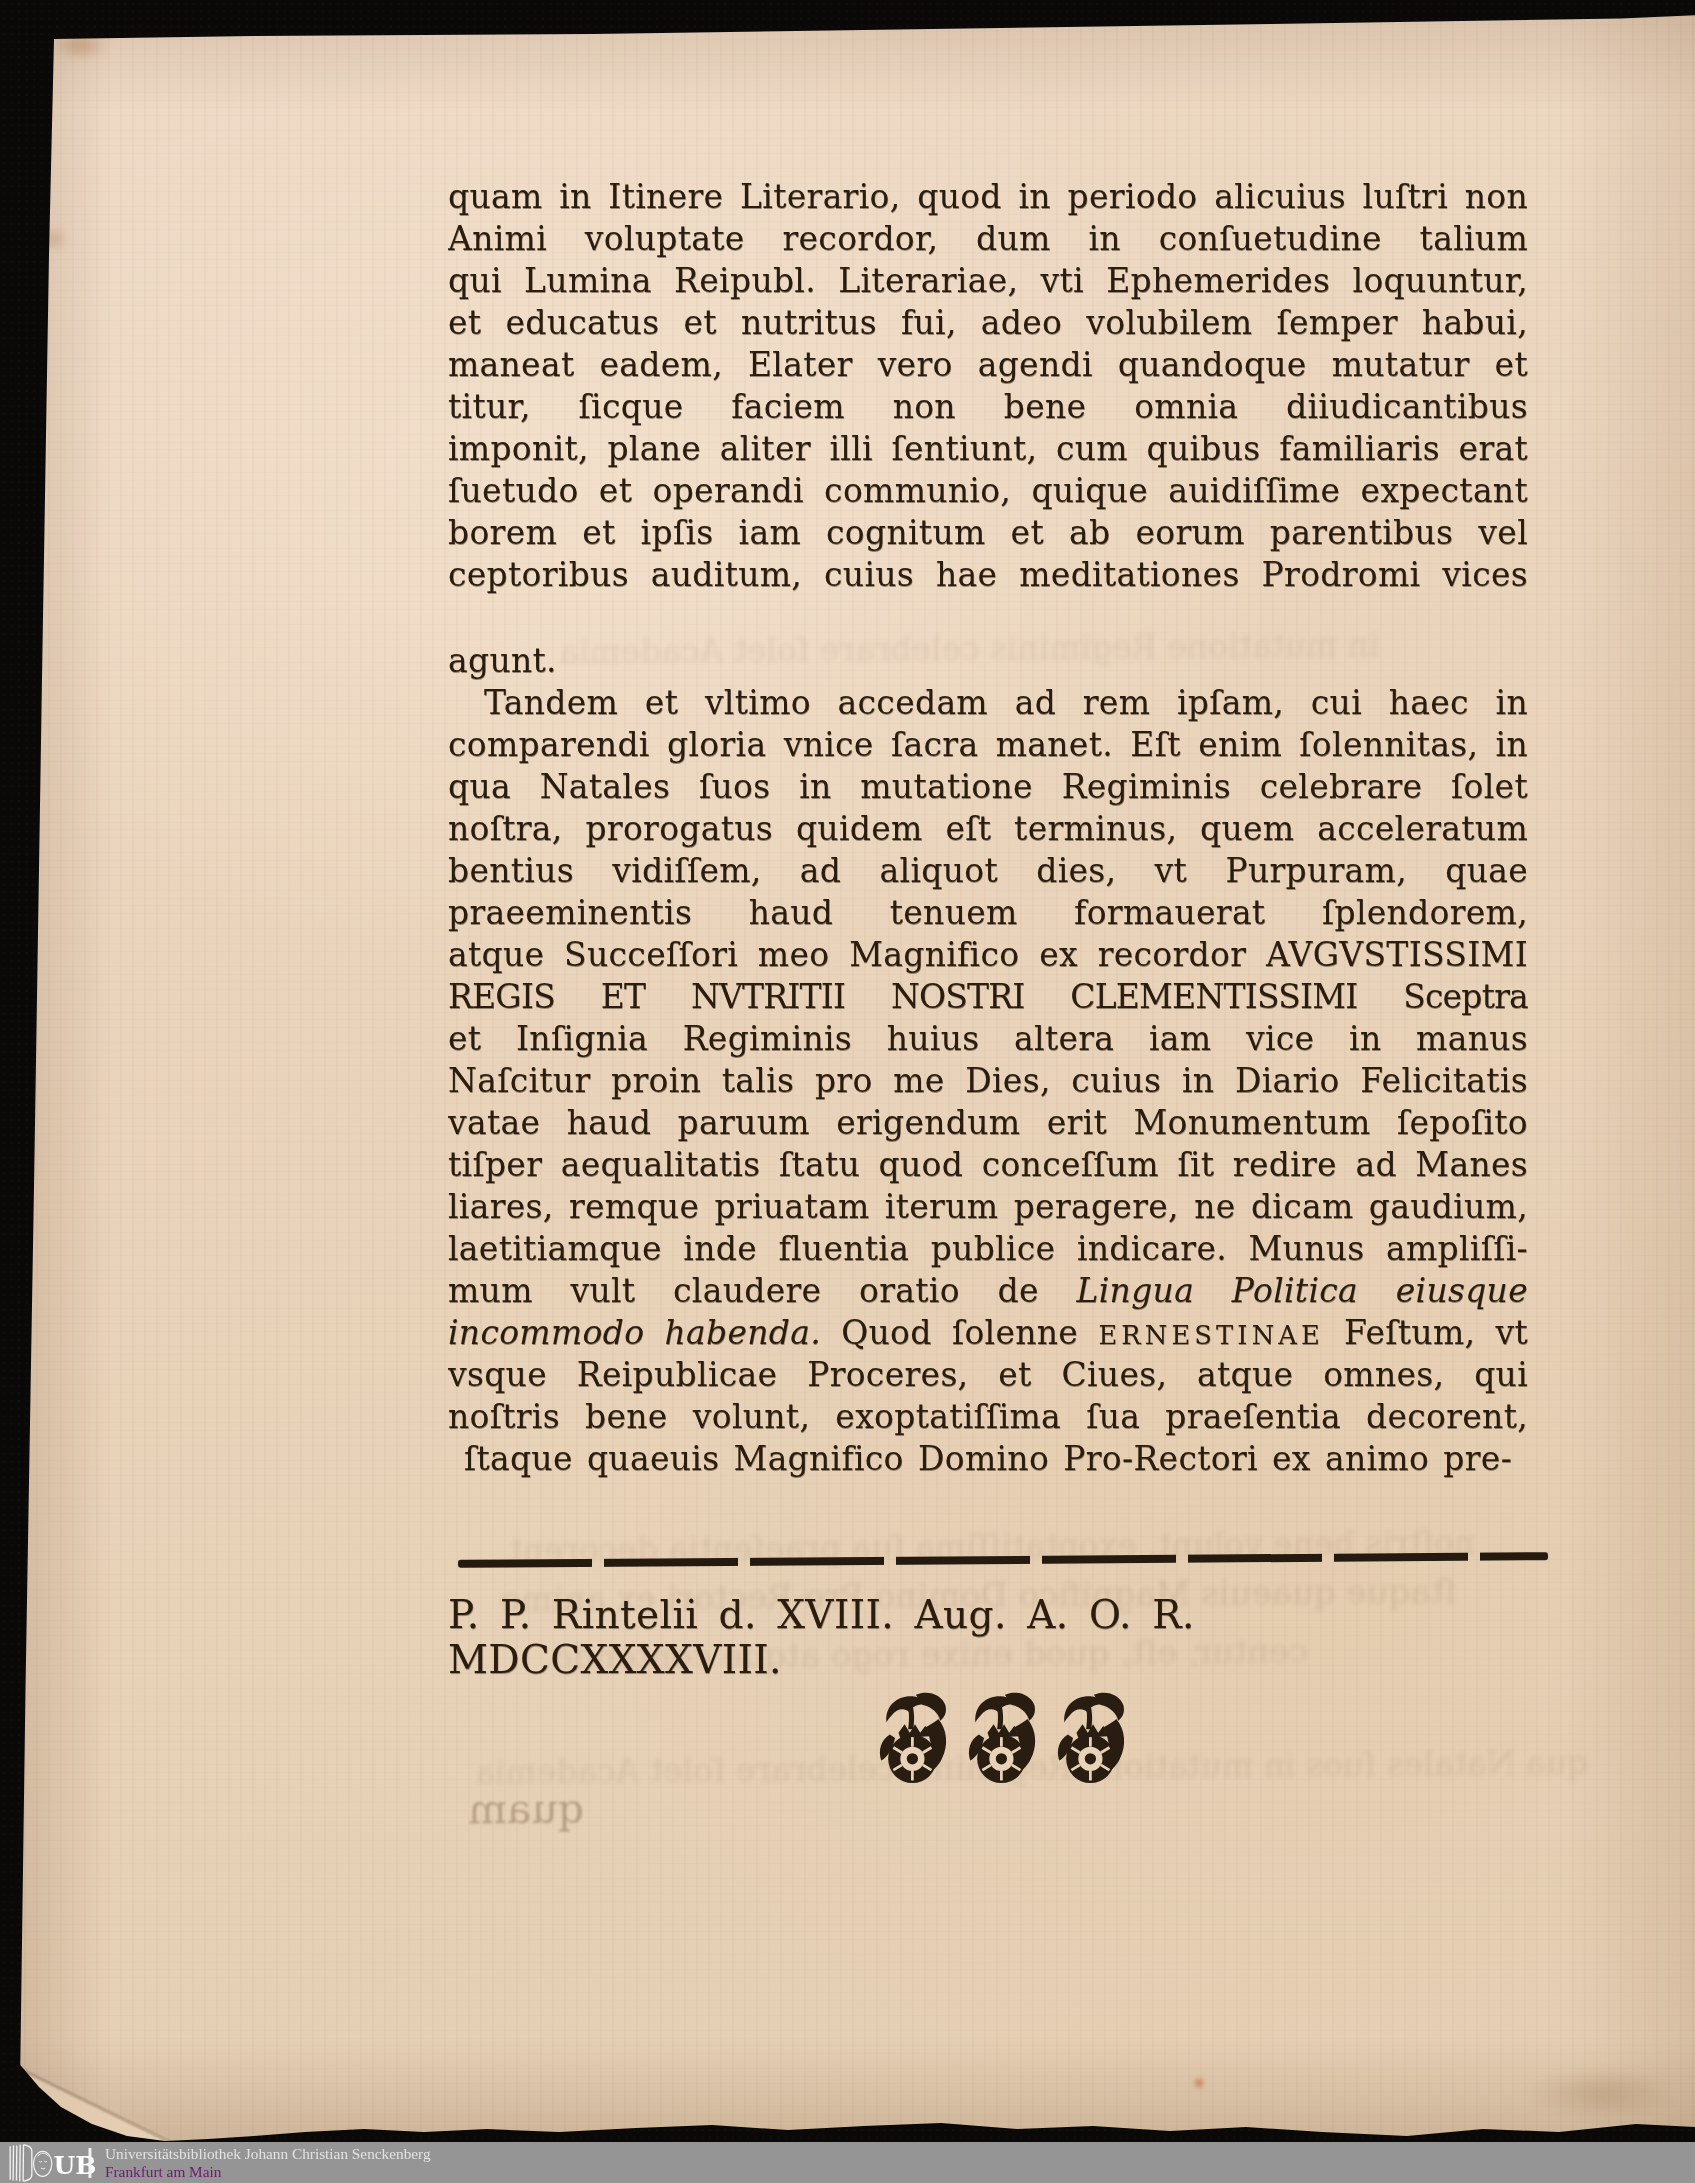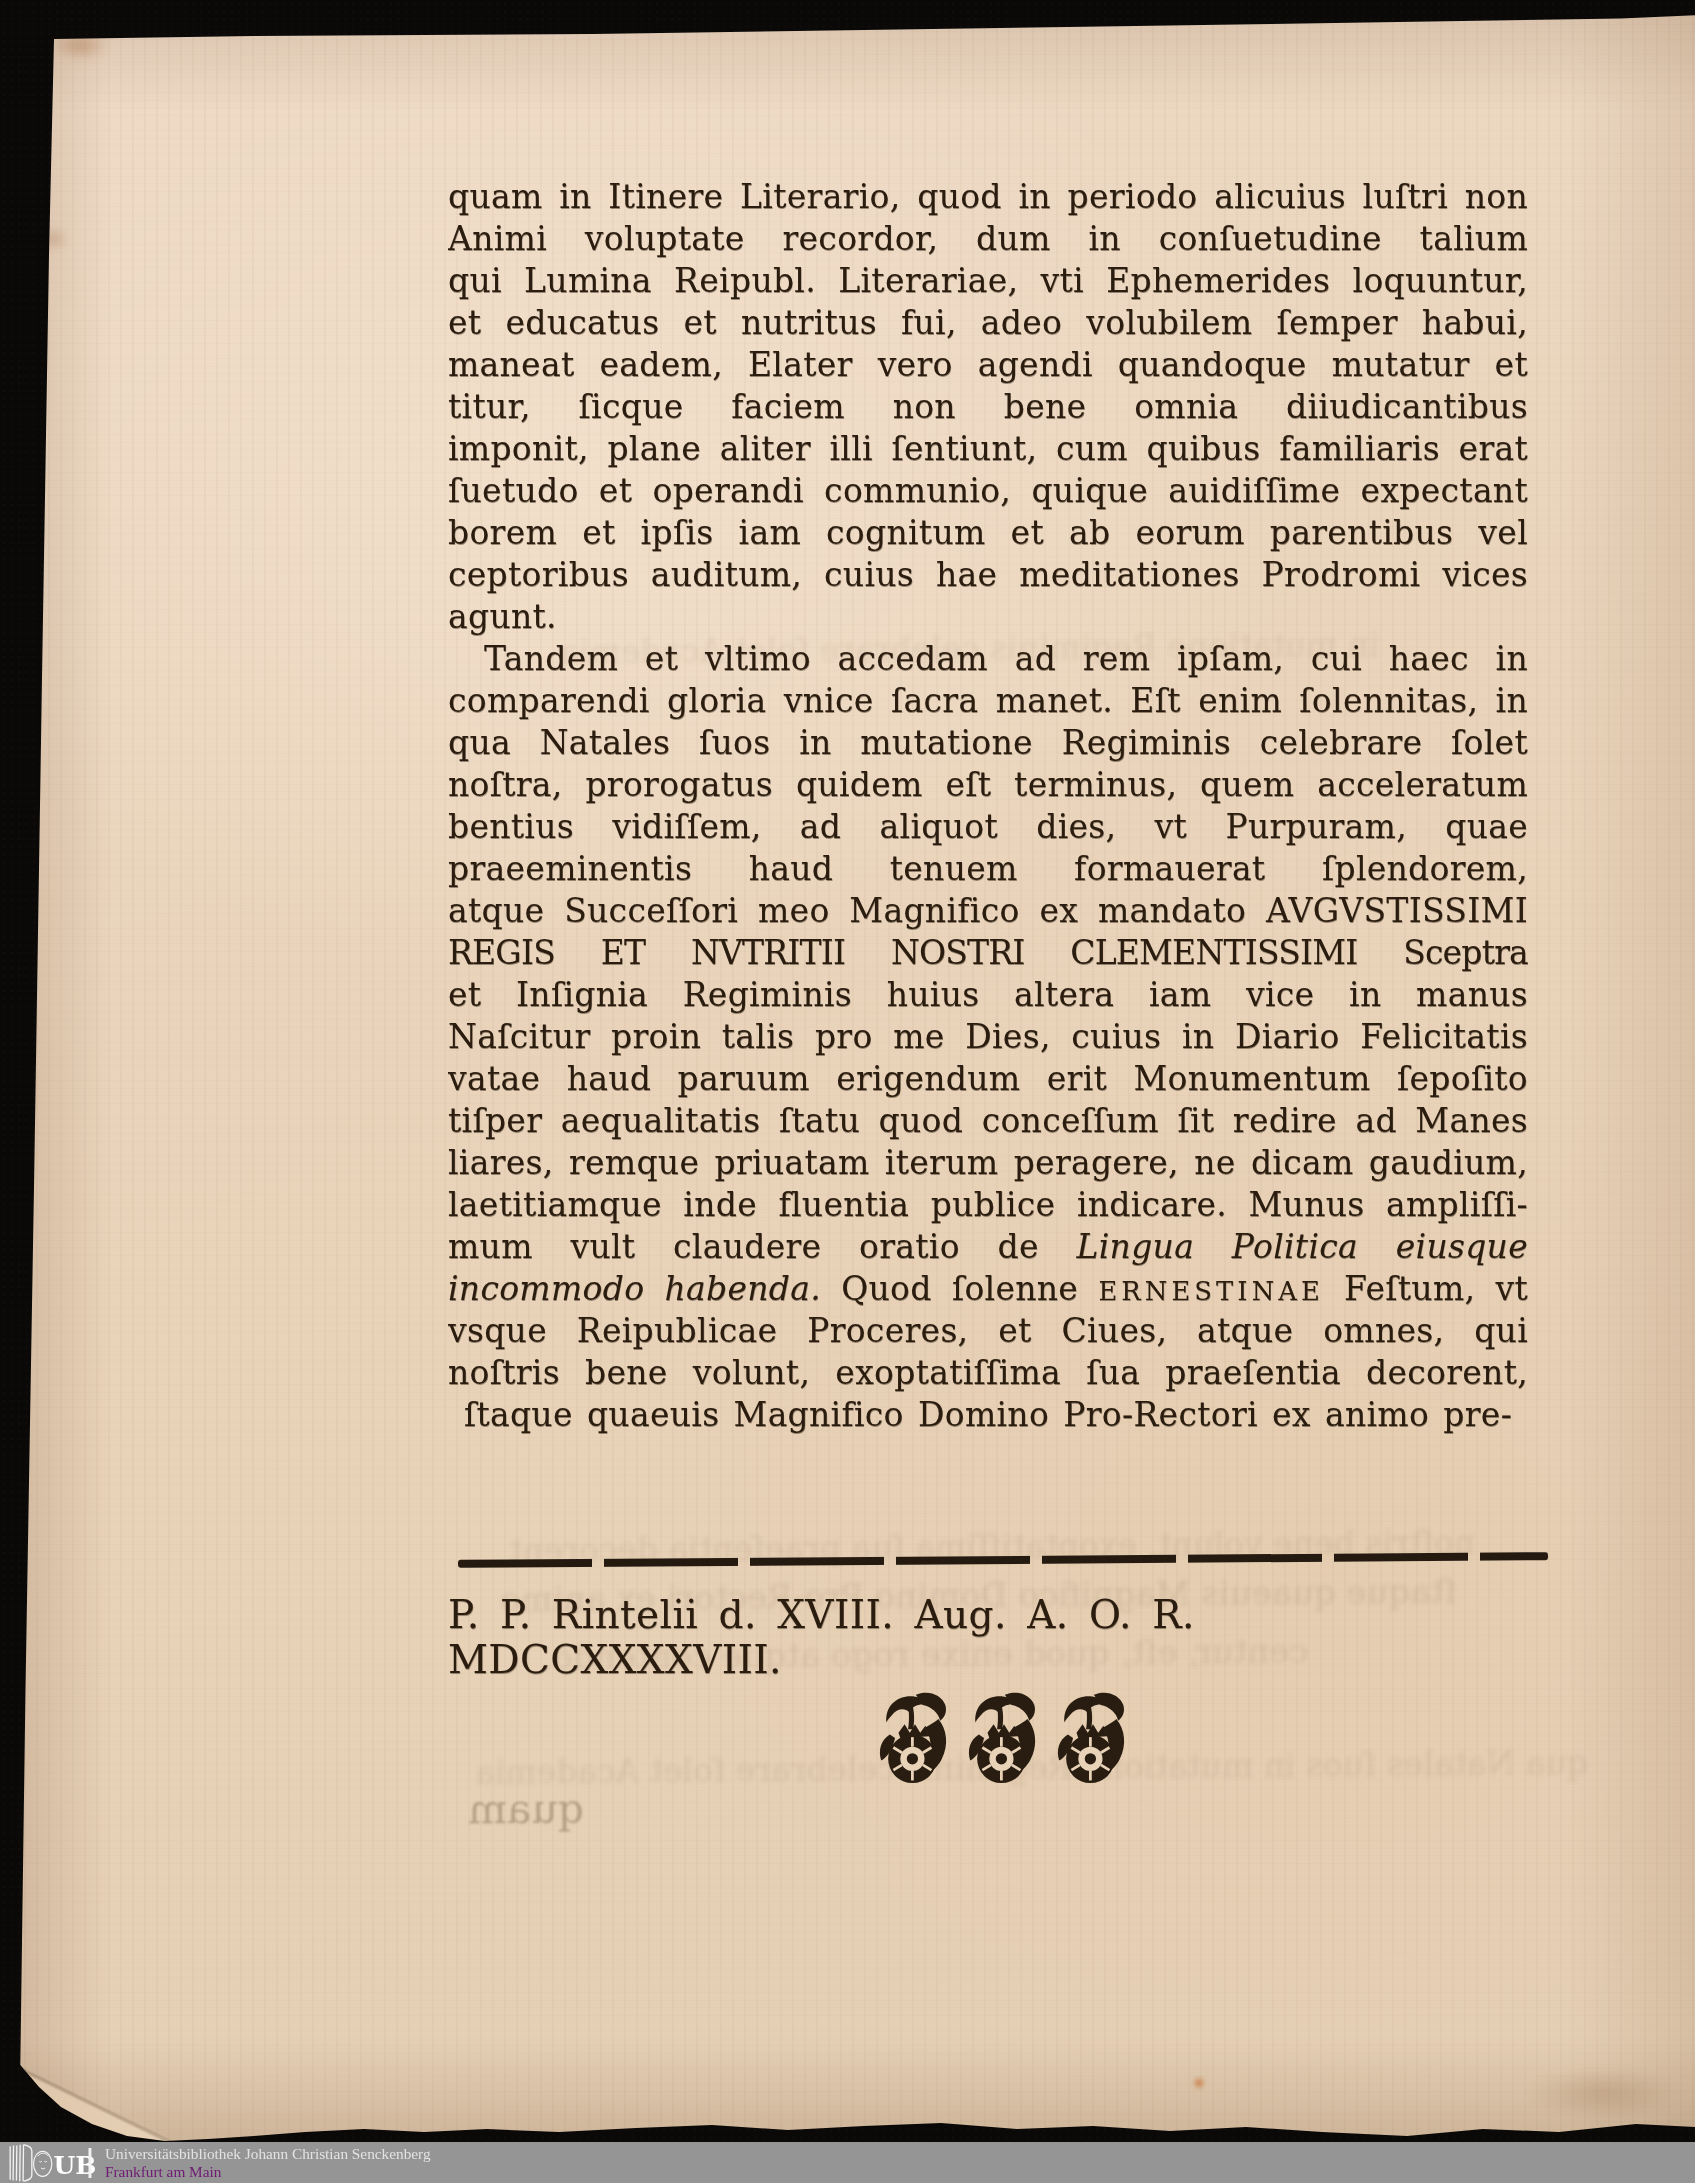--- a/index.html
+++ b/index.html
@@ -38,21 +38,21 @@
   .text-column{position:absolute;left:448px;top:176px;width:1080px;z-index:3;
     font-family:"DejaVu Serif",serif;font-size:33px;color:#2a1c0e;
     letter-spacing:0.3px;word-spacing:3.4px;
     text-shadow:0.4px 0.5px 0.6px rgba(42,28,14,.45);}
   .ln{height:42px;line-height:42px;overflow:hidden;}
   .j{text-align:justify;}
   .j::after{content:"";display:inline-block;width:100%;height:0;}
   .ind{text-indent:36px;}
   .tight{letter-spacing:-0.8px;word-spacing:1.7px;}
   .center{text-align:center;}
-  .plain{text-align:left;}
+  .plain{text-align:left;margin-top:44px;}
   .i{font-style:italic;}
   .sc{font-size:.78em;letter-spacing:.16em;}
   .rule{position:absolute;left:458px;top:1556px;width:1090px;height:7.6px;z-index:3;
     transform:rotate(-.4deg);border-radius:2.5px;
     background:repeating-linear-gradient(90deg,#241a10 0 134px, rgba(36,26,16,0) 134px 146px);}
   .dateline{position:absolute;left:448px;top:1592px;width:1080px;z-index:3;
     font-family:"DejaVu Serif",serif;font-size:39px;color:#2a1c0e;
     letter-spacing:0.4px;word-spacing:7.6px;text-shadow:0.4px 0.5px 0.7px rgba(42,28,14,.45);}
   .orn-row{position:absolute;left:876px;top:1688px;z-index:3;display:flex;gap:11px;}
   .fleuron{width:78px;height:100px;}
@@ -103,21 +103,21 @@
         <div class="ln j">ſuetudo et operandi communio, quique auidiſſime expectant la-</div>
         <div class="ln j">borem et ipſis iam cognitum et ab eorum parentibus vel prae-</div>
         <div class="ln j">ceptoribus auditum, cuius hae meditationes Prodromi vices iam</div>
         <div class="ln plain">agunt.</div>
         <div class="ln j ind">Tandem et vltimo accedam ad rem ipſam, cui haec in publico</div>
         <div class="ln j">comparendi gloria vnice ſacra manet.  Eſt enim ſolennitas, in</div>
         <div class="ln j">qua Natales ſuos in mutatione Regiminis celebrare ſolet Academia</div>
         <div class="ln j">noſtra, prorogatus quidem eſt terminus, quem acceleratum lu-</div>
         <div class="ln j">bentius vidiſſem, ad aliquot dies, vt Purpuram, quae Dignitatis</div>
         <div class="ln j">praeeminentis haud tenuem formauerat ſplendorem, deponerem,</div>
-        <div class="ln j">atque Succeſſori meo Magnifico ex mandato AVGVSTISSIMI</div>
+        <div class="ln j">atque Succeſſori meo Magnifico ex recordor AVGVSTISSIMI</div>
         <div class="ln j tight">REGIS ET NVTRITII NOSTRI CLEMENTISSIMI Sceptra</div>
         <div class="ln j">et Inſignia Regiminis huius altera iam vice in manus traderem.</div>
         <div class="ln j">Naſcitur proin talis pro me Dies, cuius in Diario Felicitatis pri-</div>
         <div class="ln j">vatae haud paruum erigendum erit Monumentum ſepoſito tan-</div>
         <div class="ln j">tiſper aequalitatis ſtatu quod conceſſum ſit redire ad Manes fami-</div>
         <div class="ln j">liares, remque priuatam iterum peragere, ne dicam gaudium,</div>
         <div class="ln j">laetitiamque inde fluentia publice indicare.  Munus ampliſſi-</div>
         <div class="ln j"><span>mum vult claudere oratio de </span><span class="i">Lingua Politica eiusque commodo et</span></div>
         <div class="ln j"><span class="i">incommodo habenda.</span><span>  Quod ſolenne </span><span class="sc">ERNESTINAE</span><span> Feſtum, vt vtri-</span></div>
         <div class="ln j">vsque Reipublicae Proceres, et Ciues, atque omnes, qui Muſis</div>

